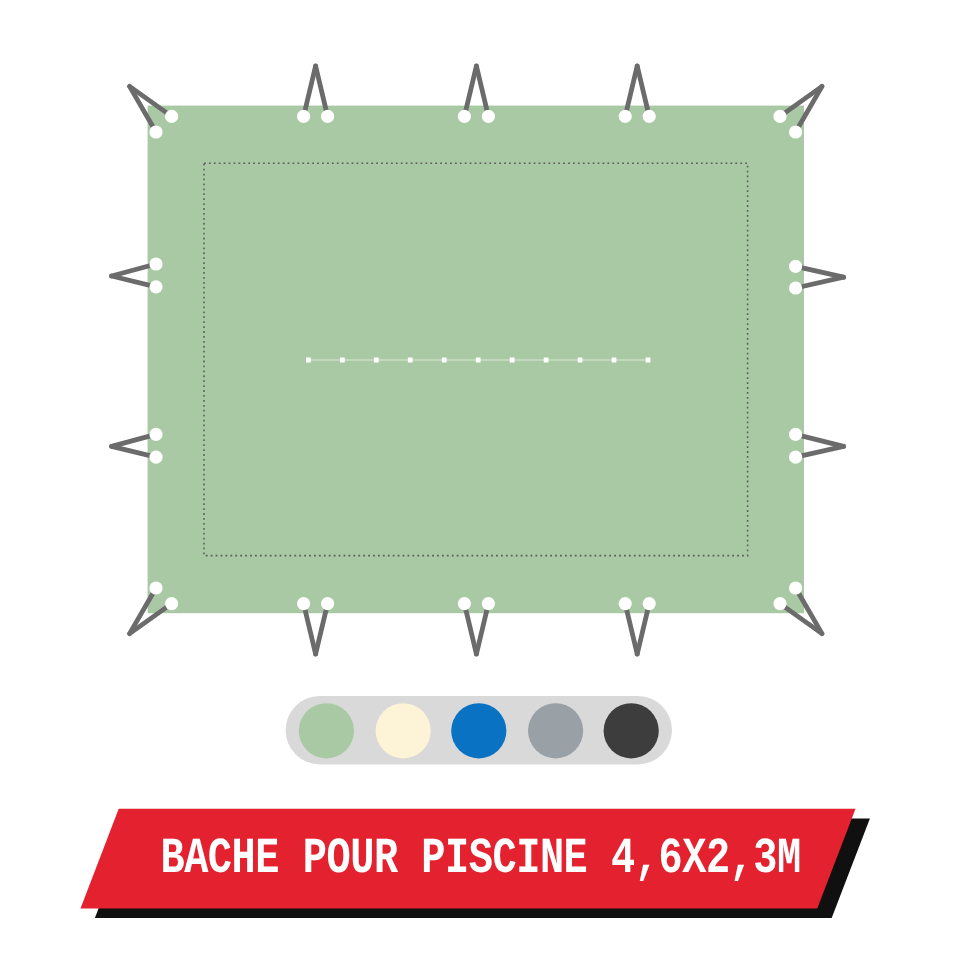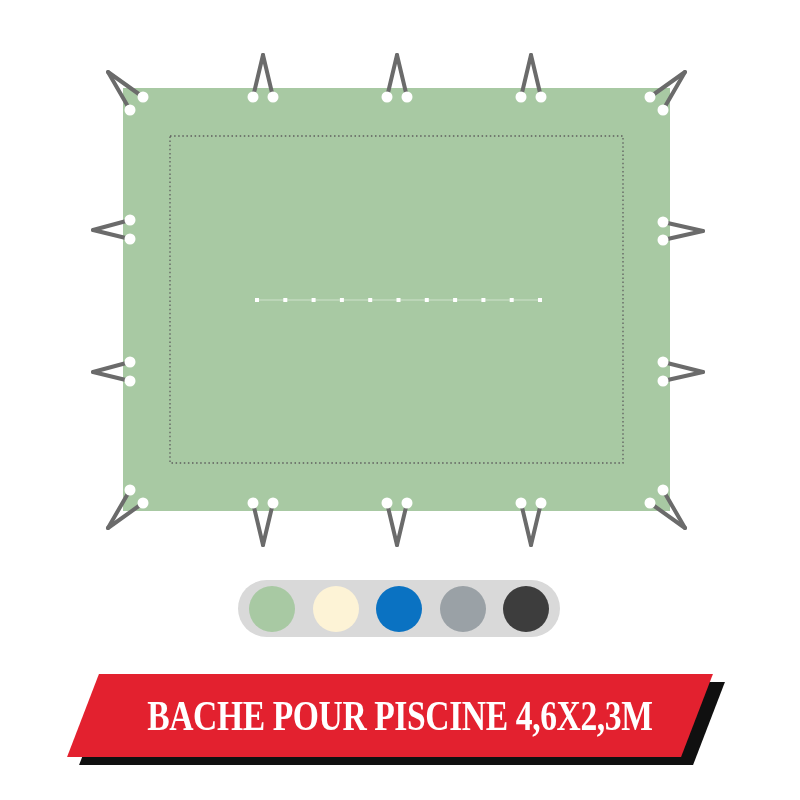--- a/index.html
+++ b/index.html
@@ -1,21 +1,21 @@
 <!DOCTYPE html>
 <html><head>
 <meta charset="utf-8">
 <style>
   html, body { margin: 0; padding: 0; }
   .stage {
     position: relative;
     width: 795px;
     height: 800px;
     overflow: hidden;
-    font-family: Liberation Serif, serif;
+    font-family: Liberation Mono, monospace;
   }
   .tarp-svg {
     position: absolute;
     left: 0;
     top: 0;
   }
   
   .swatch-bar {
     position: absolute;
     left: 238px;

